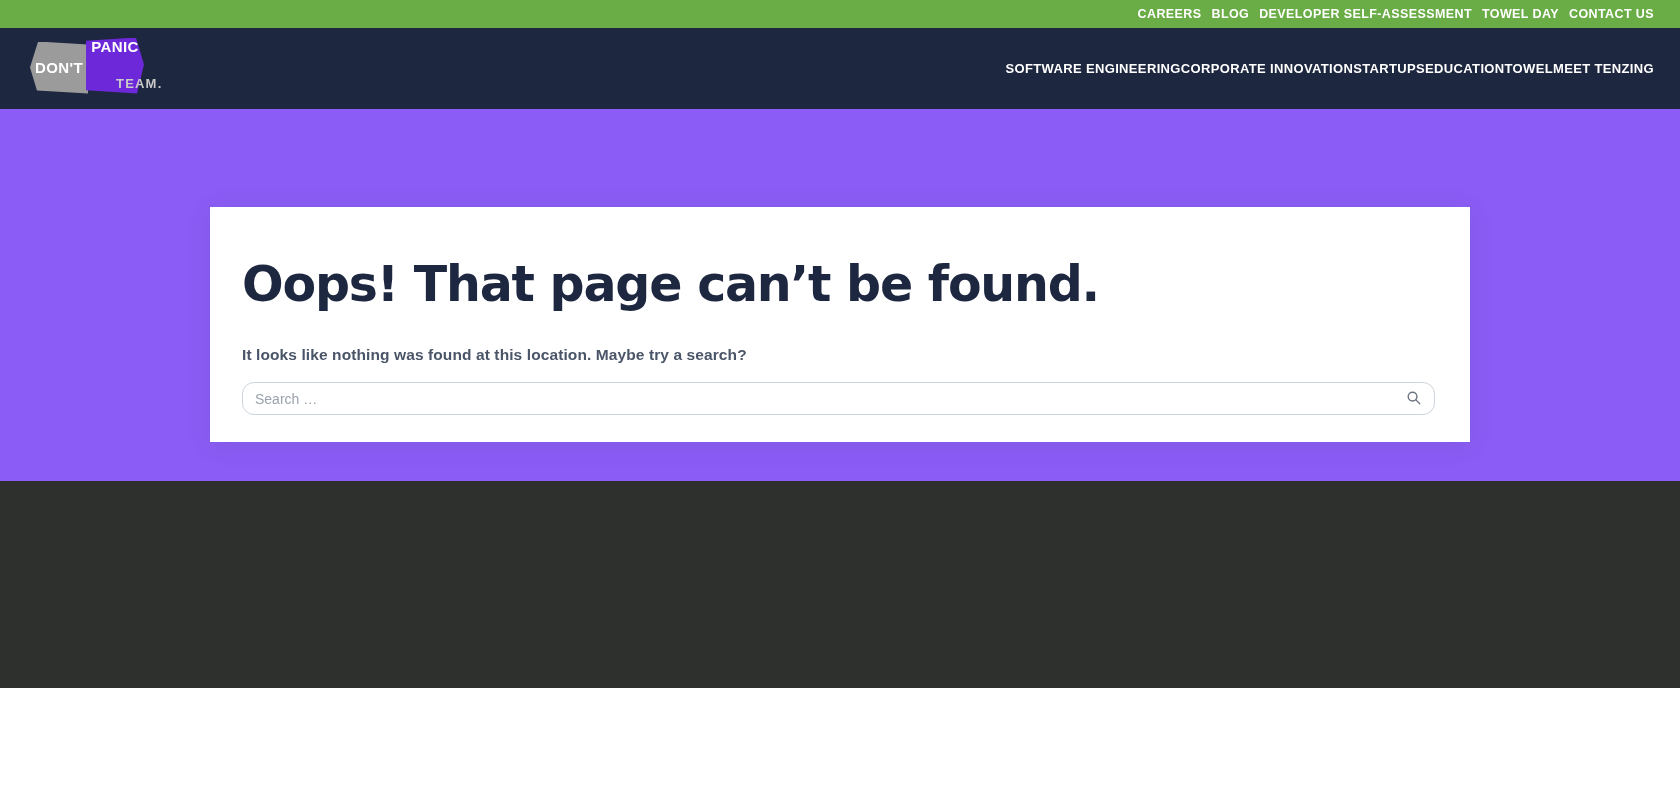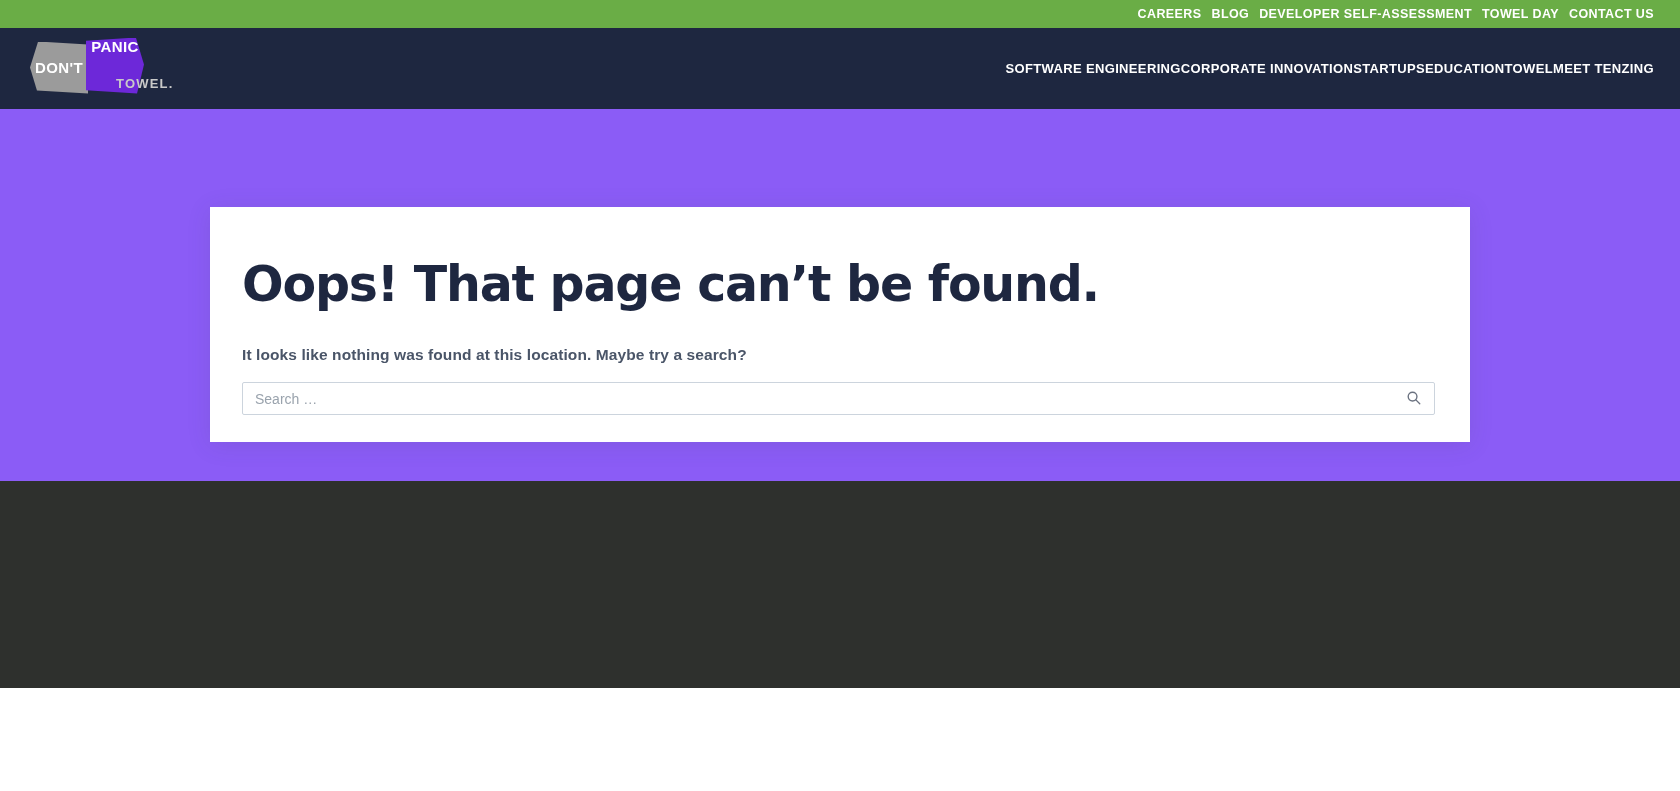--- a/index.html
+++ b/index.html
@@ -100,21 +100,21 @@
     margin-top:36px;
     font-size:15.5px;
     color:#4a5568;
     letter-spacing:.1px;
     font-weight:bold;
   }
   .search-wrap {
     margin-top:18px;
     width:1193px; height:33px;
     border:1px solid #ccd4dd;
-    border-radius:2px;
+    border-radius:12px;
     display:flex; align-items:flex-end;
     background:#fff;
   }
   .search-wrap input {
     flex:1; height:100%;
     border:none; outline:none;
     padding:0 12px;
     font-family:"Liberation Sans", sans-serif;
     font-size:14px;
     color:#333;
@@ -150,21 +150,21 @@
 <div class="header">
 
   <a class="logo" href="#">
     <div class="logo-marks">
       <div class="hex-gray">
         <span>DON'T</span>
       </div>
       <div class="hex-green">
         <span>PANIC</span>
       </div>
-      <div class="logo-labs">TOWEL.</div>
+      <div class="logo-labs">TEAM.</div>
     </div>
   </a>
 
   <nav class="mainnav">
     <a href="#">SOFTWARE ENGINEERING</a>
     <a href="#">CORPORATE INNOVATION</a>
     <a href="#">STARTUPS</a>
     <a href="#">EDUCATION</a>
     <a href="#">TOWEL</a>
     <a href="#">MEET TENZING</a>

